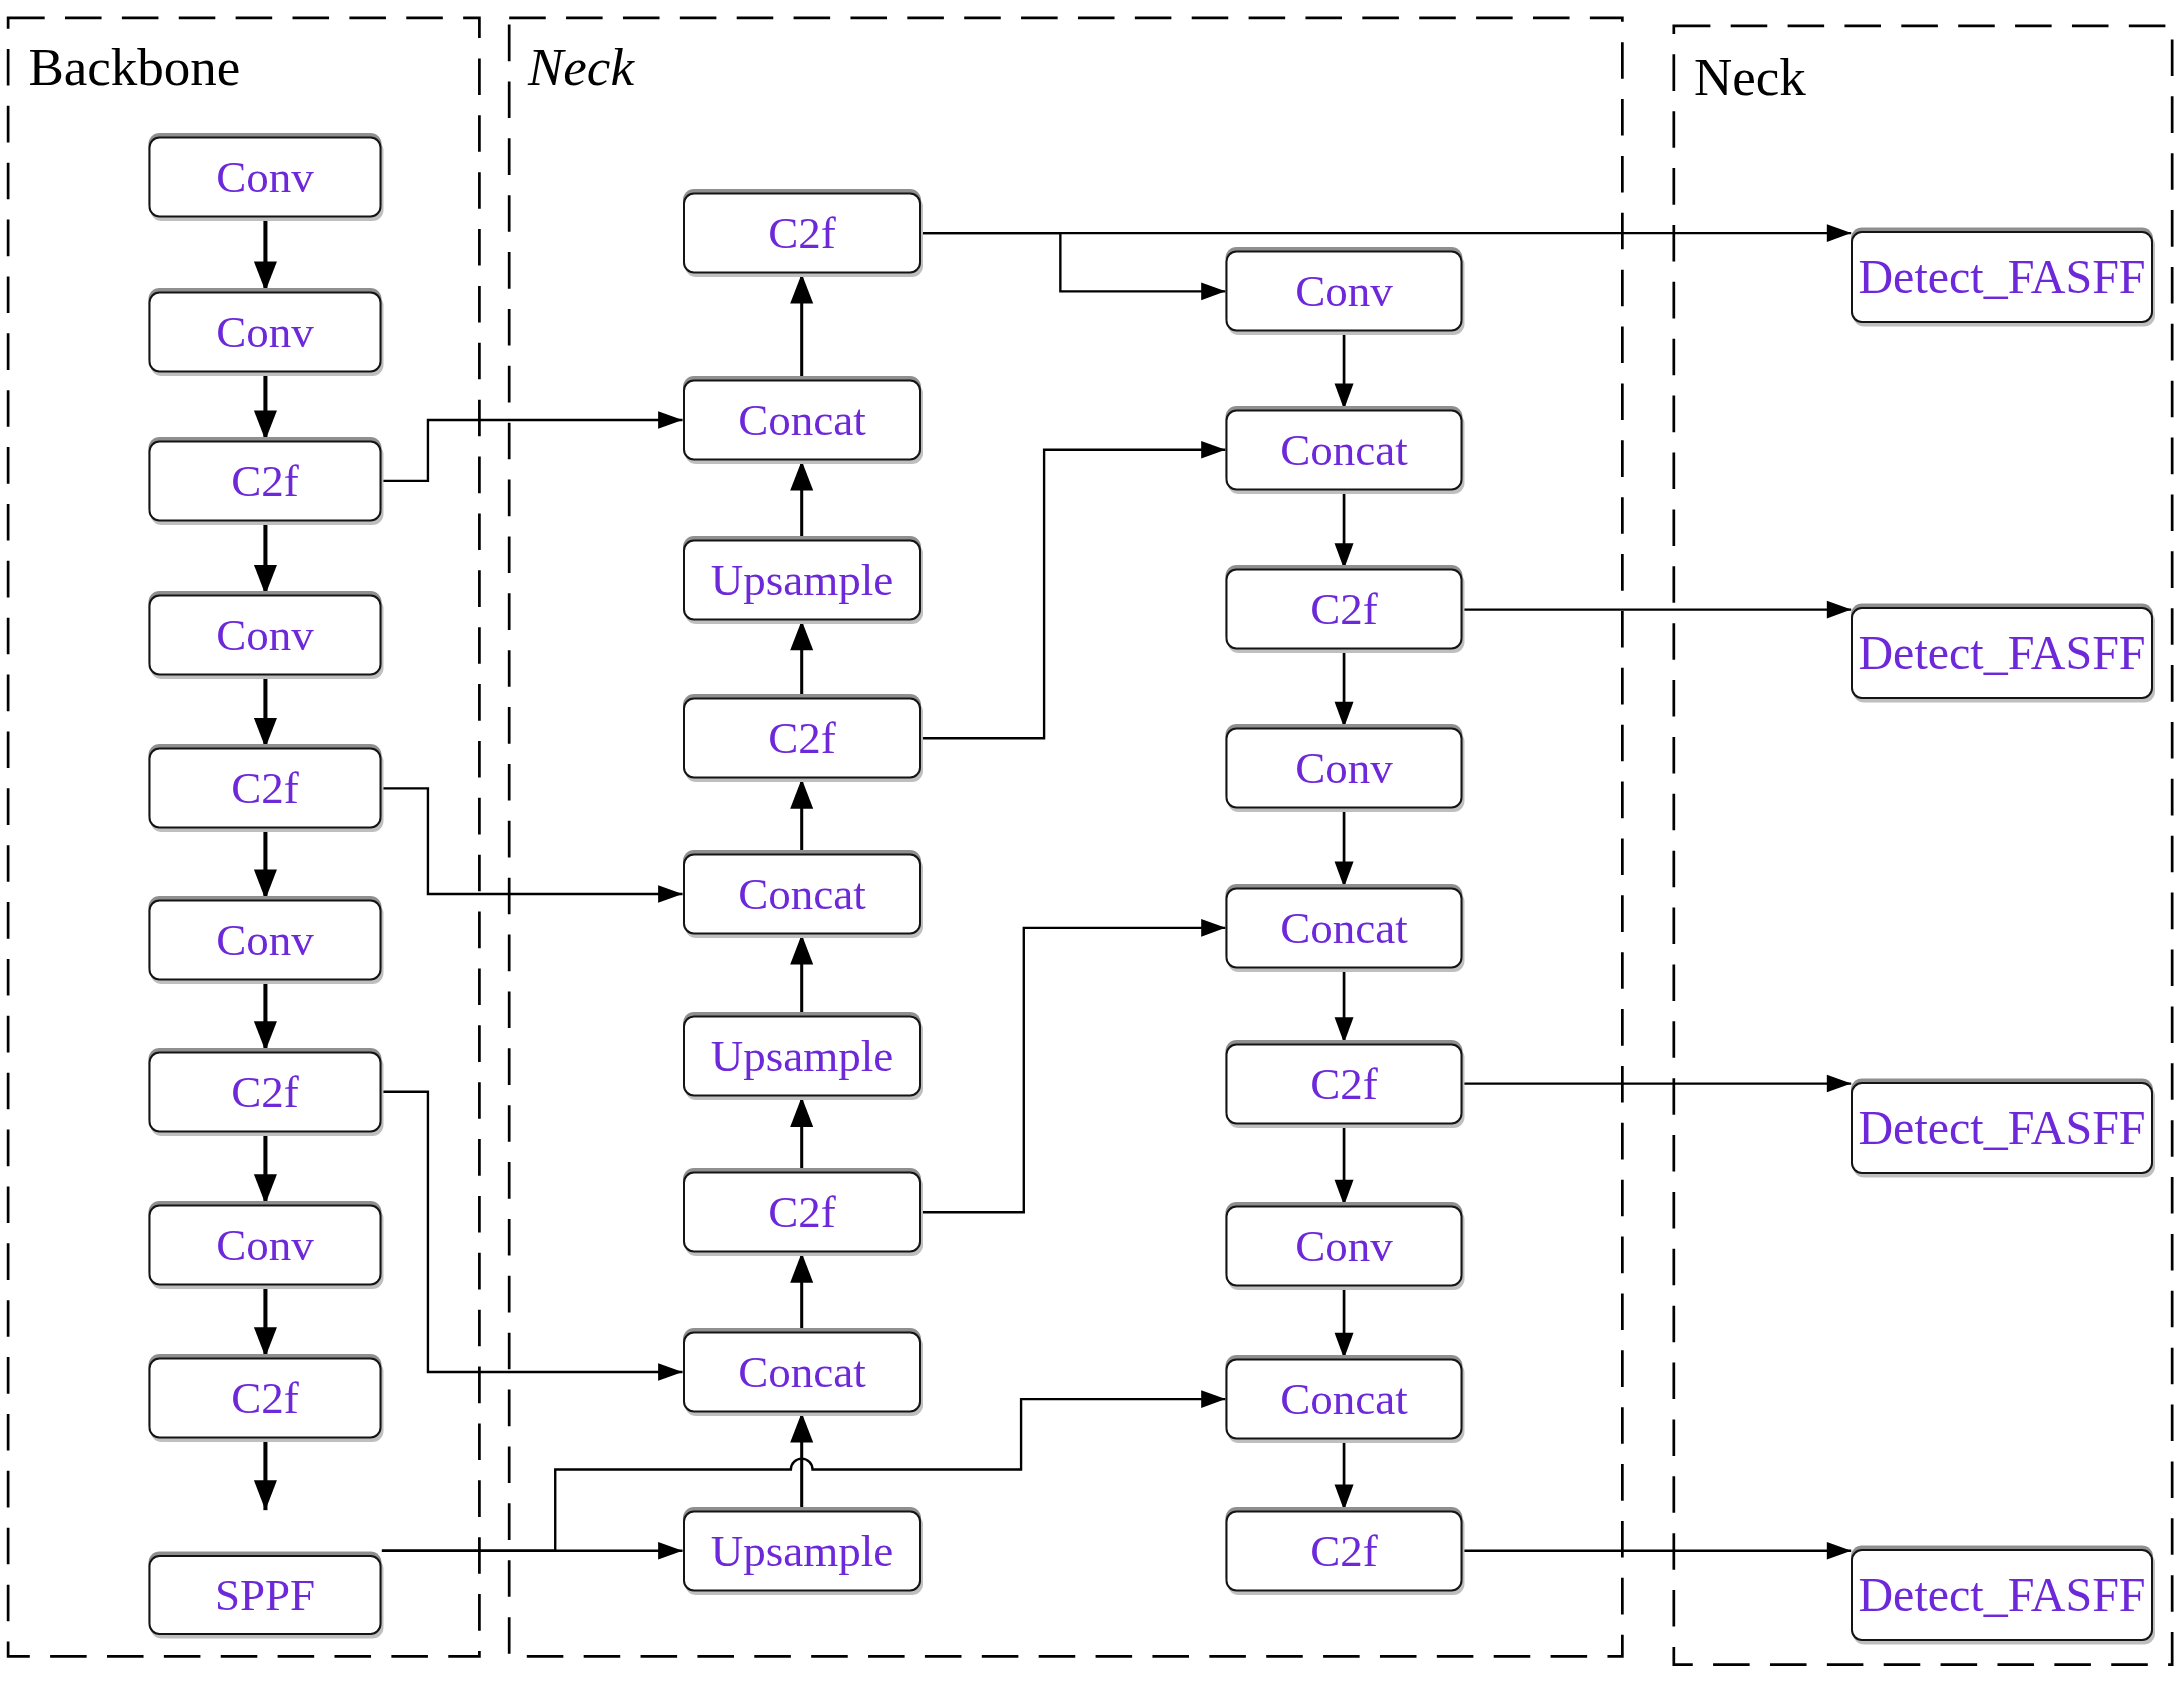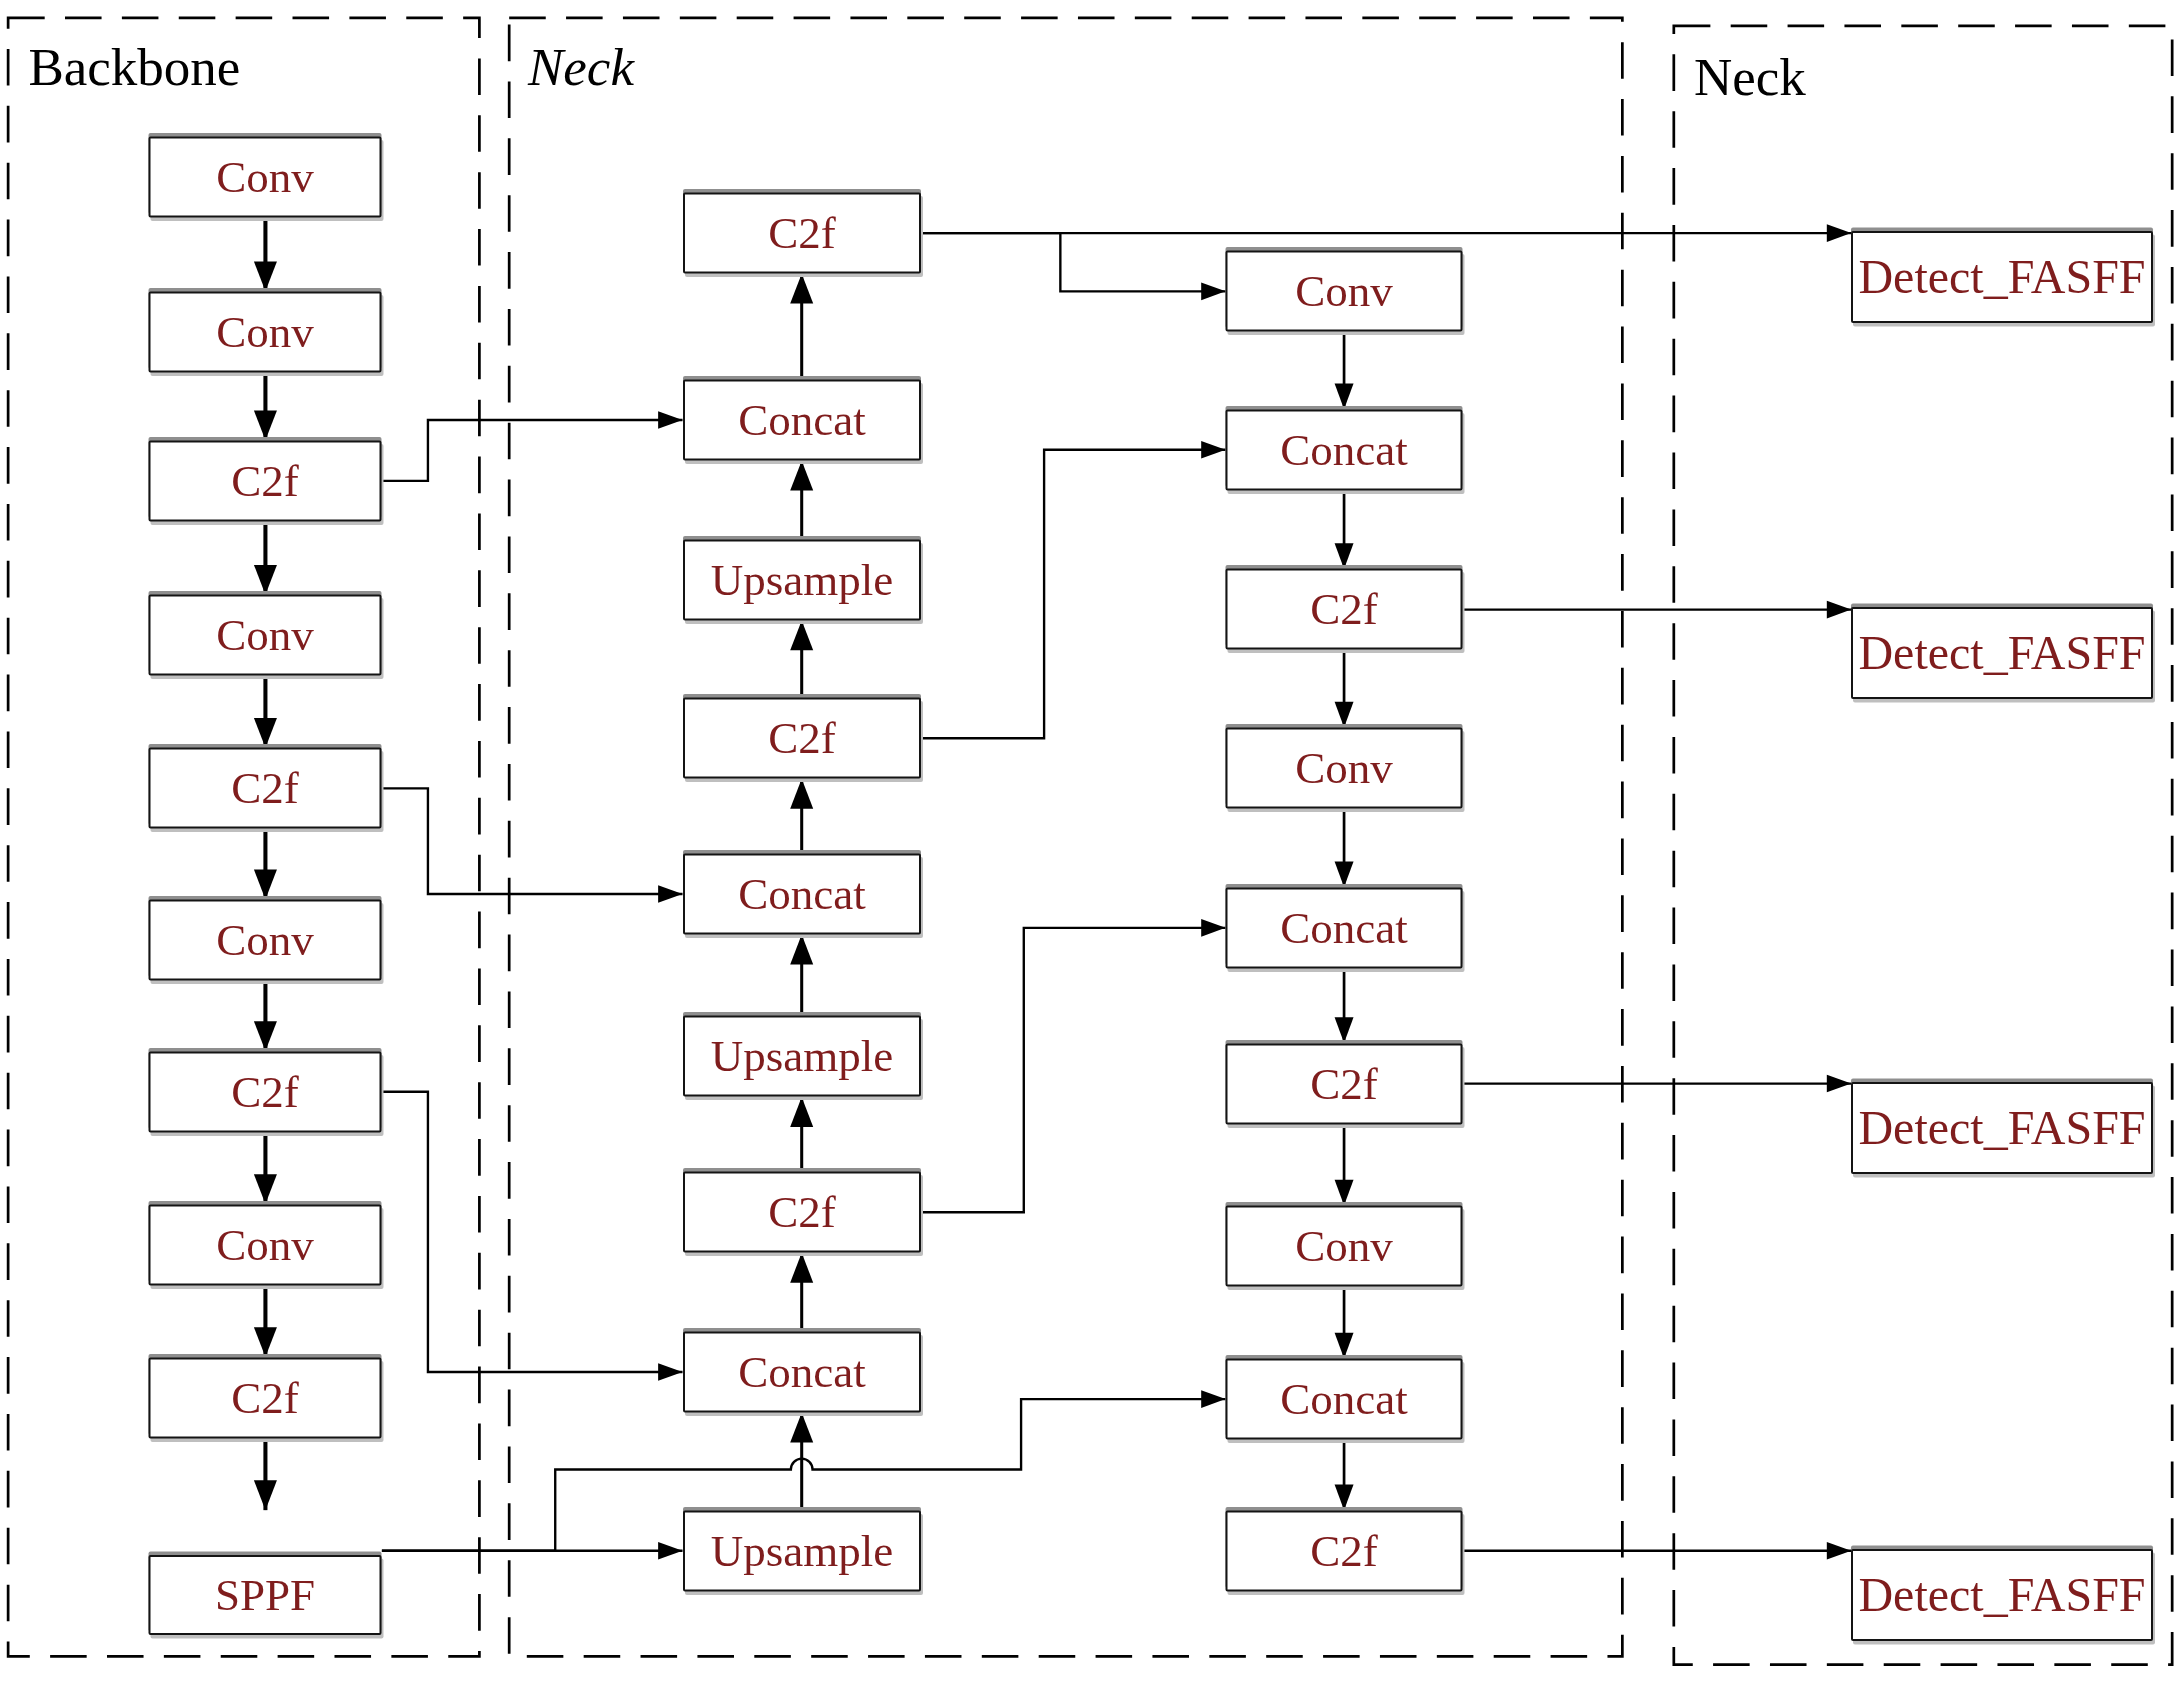--- a/index.html
+++ b/index.html
@@ -37,24 +37,24 @@
   .label-head     { left: 1694px; top: 51px; }
   .node {
     position: absolute;
     transform: translate(-50%, -50%);
     display: flex;
     align-items: center;
     justify-content: center;
     box-sizing: border-box;
     background: #ffffff;
     border: 2px solid #141414;
-    border-radius: 2px;
+    border-radius: 11px;
     box-shadow: 0 -3.4px 0 #8f8f8f, 2px 3.4px 0 #bfbfbf;
     font-size: 45px;
-    color: #7f1d1d;
+    color: #6d28d9;
     white-space: nowrap;
     line-height: 1;
     text-align: right;
   }
   .node-head { font-size: 48px; margin-top: 44px; }
 </style>
 </head>
 <body>
 
 <div class="canvas">

